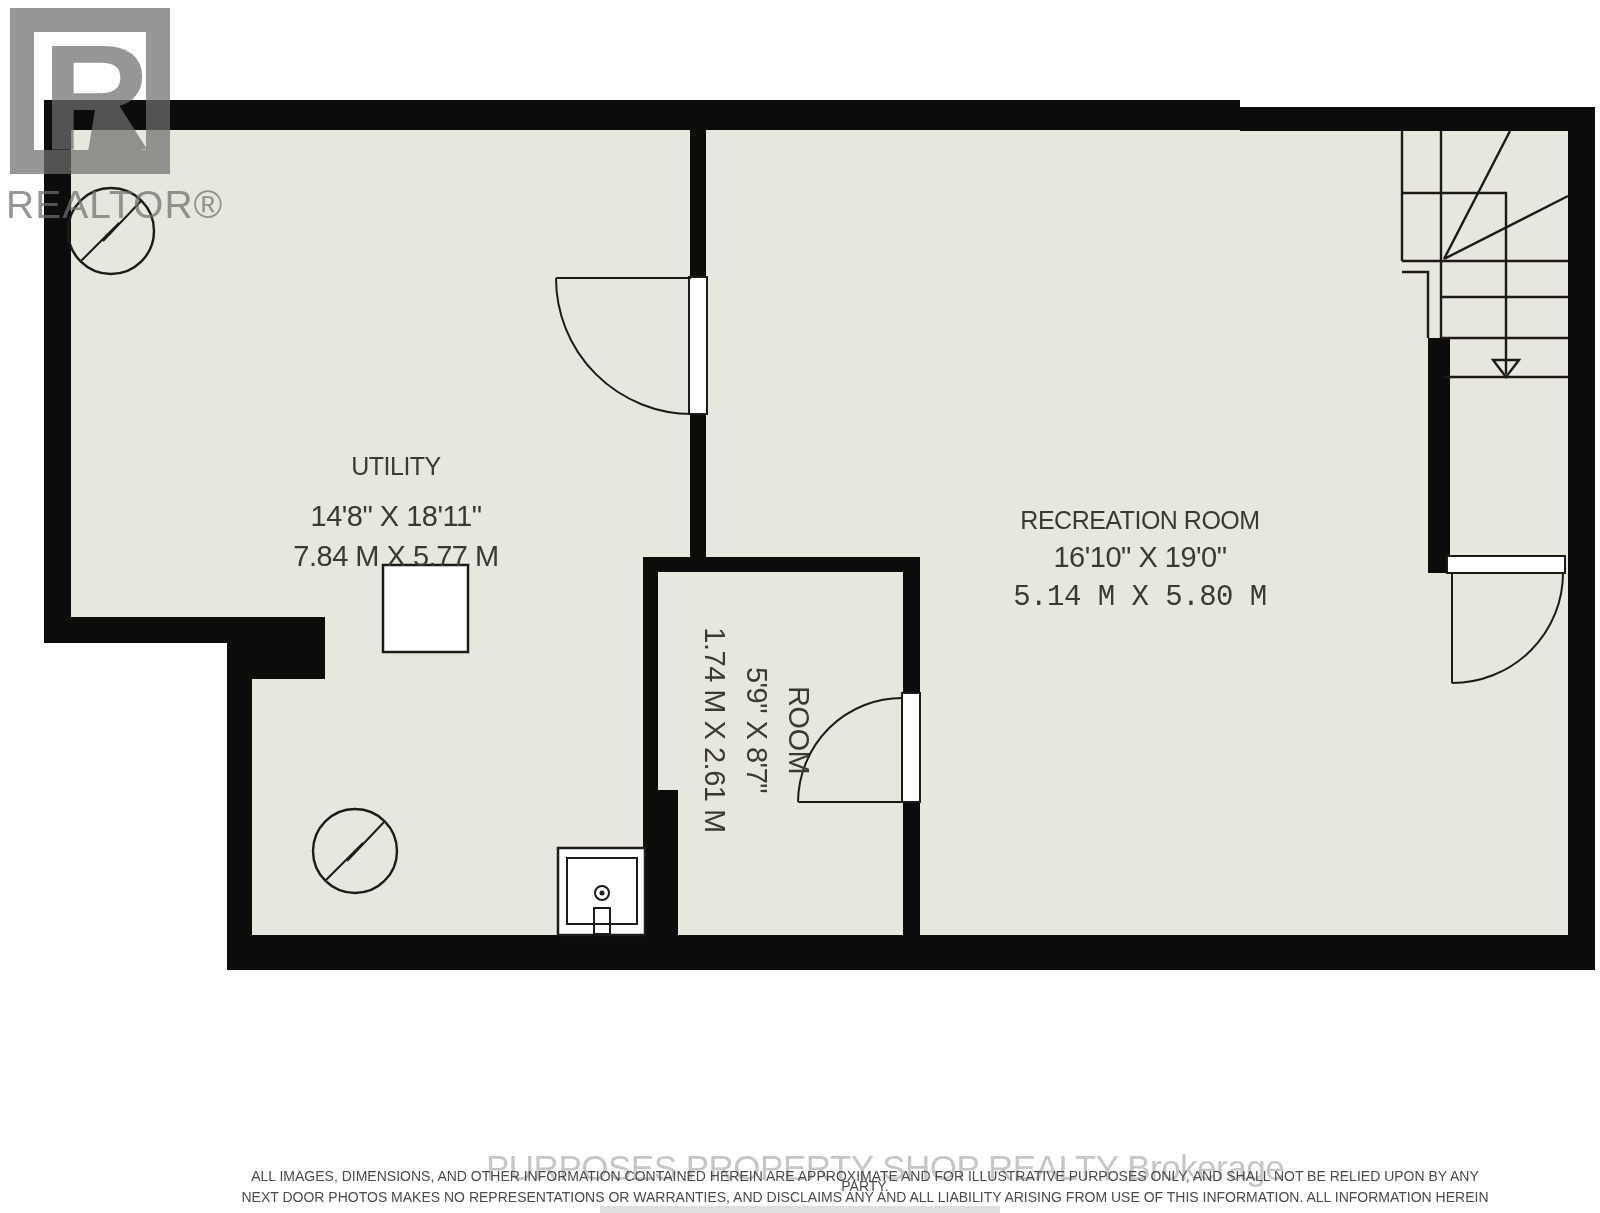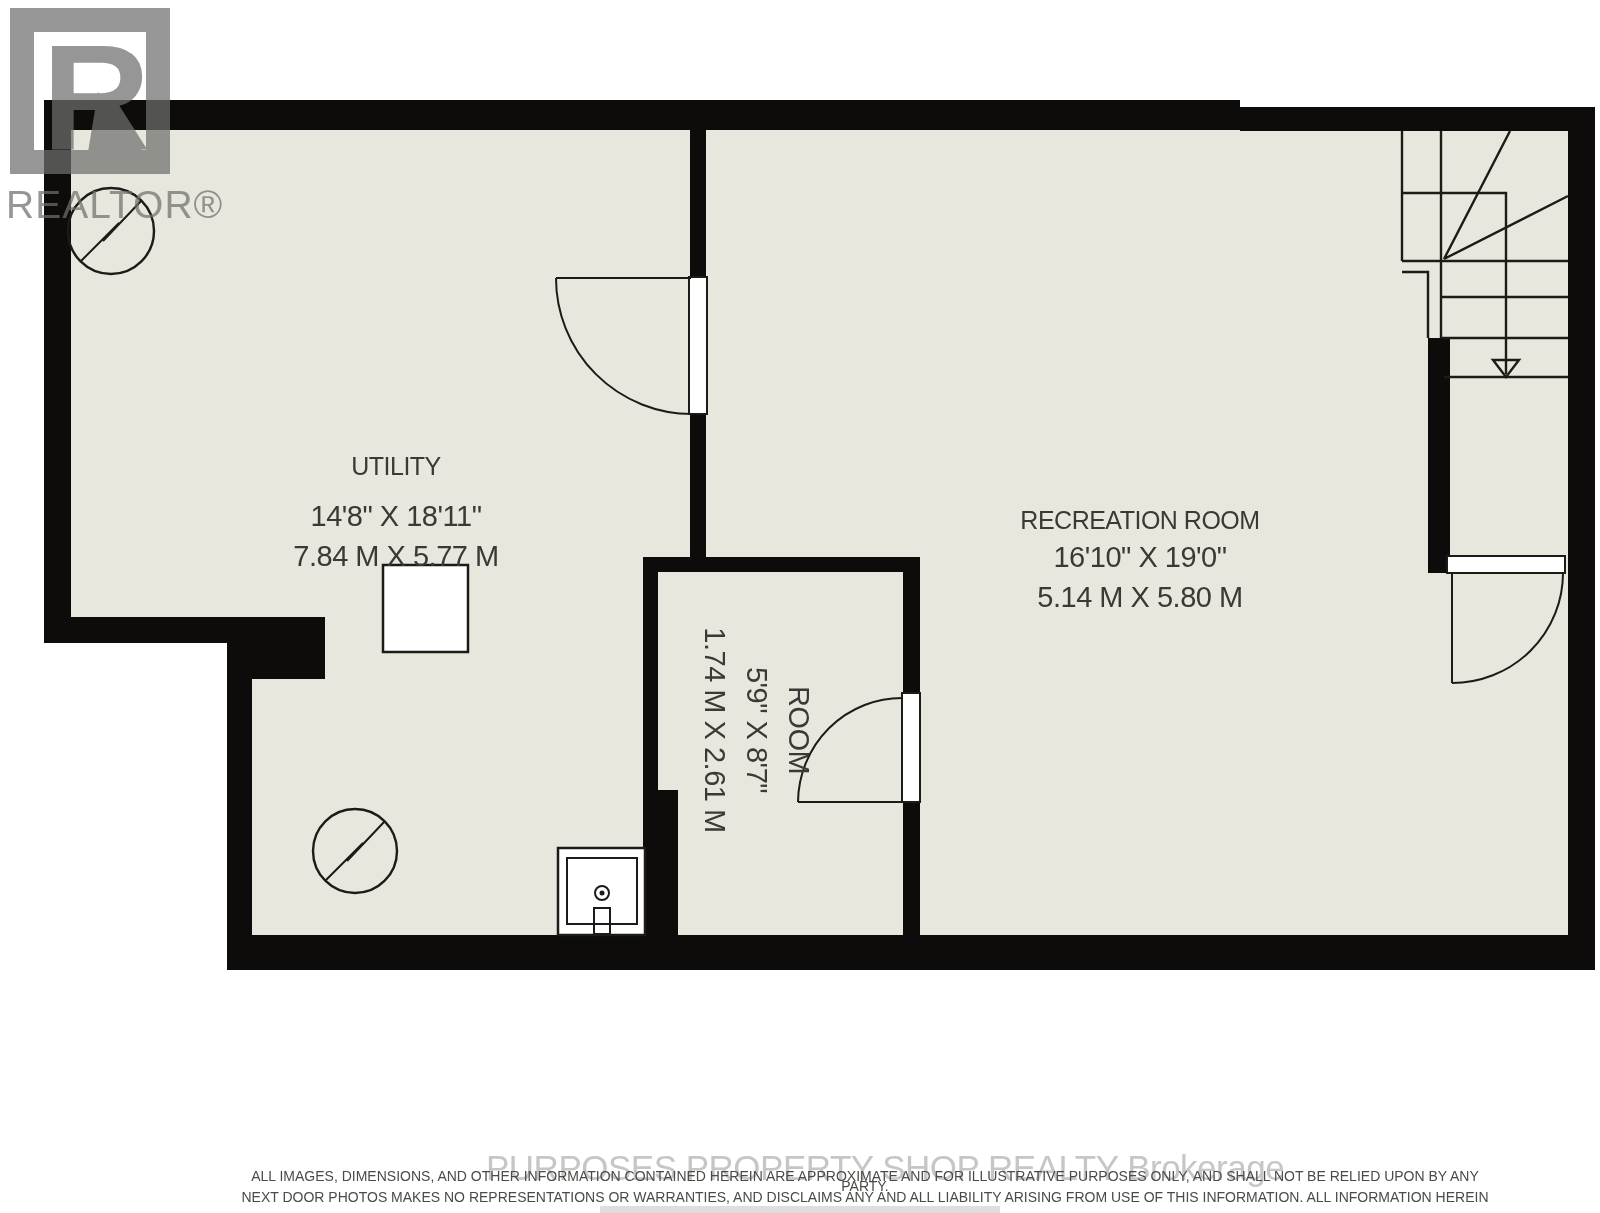--- a/index.html
+++ b/index.html
@@ -110,21 +110,21 @@
     <text class="logo-text" x="6" y="218" font-size="39" letter-spacing="1">REALTOR®</text>
   </g>
 </svg>
 
 <div class="label room-name" style="left:271px;top:452px;width:250px;">UTILITY</div>
 <div class="label room-dim" style="left:246px;top:500px;width:300px;">14'8" X 18'11"</div>
 <div class="label room-dim" style="left:246px;top:540px;width:300px;">7.84 M X 5.77 M</div>
 
 <div class="label room-name" style="left:965px;top:494px;width:350px;margin-top:12px;">RECREATION ROOM</div>
 <div class="label room-dim" style="left:990px;top:541px;width:300px;">16'10" X 19'0"</div>
-<div class="label room-dim" style="left:990px;top:581px;width:300px;">5.14 M X 5.80 M</div>
+<div class="label room-dim" style="left:990px;top:581px;width:300px;font-family:Liberation Mono, monospace;">5.14 M X 5.80 M</div>
 
 <div class="rot-block" style="left:602px;top:662px;width:300px;height:136px;">
   <div>ROOM</div>
   <div>5'9" X 8'7"</div>
   <div>1.74 M X 2.61 M</div>
 </div>
 
 <div id="watermark">PURPOSES PROPERTY SHOP REALTY  Brokerage</div>
 <div id="disclaimer">
   <div>ALL IMAGES, DIMENSIONS, AND OTHER INFORMATION CONTAINED HEREIN ARE APPROXIMATE AND FOR ILLUSTRATIVE PURPOSES ONLY, AND SHALL NOT BE RELIED UPON BY ANY PARTY.</div>

